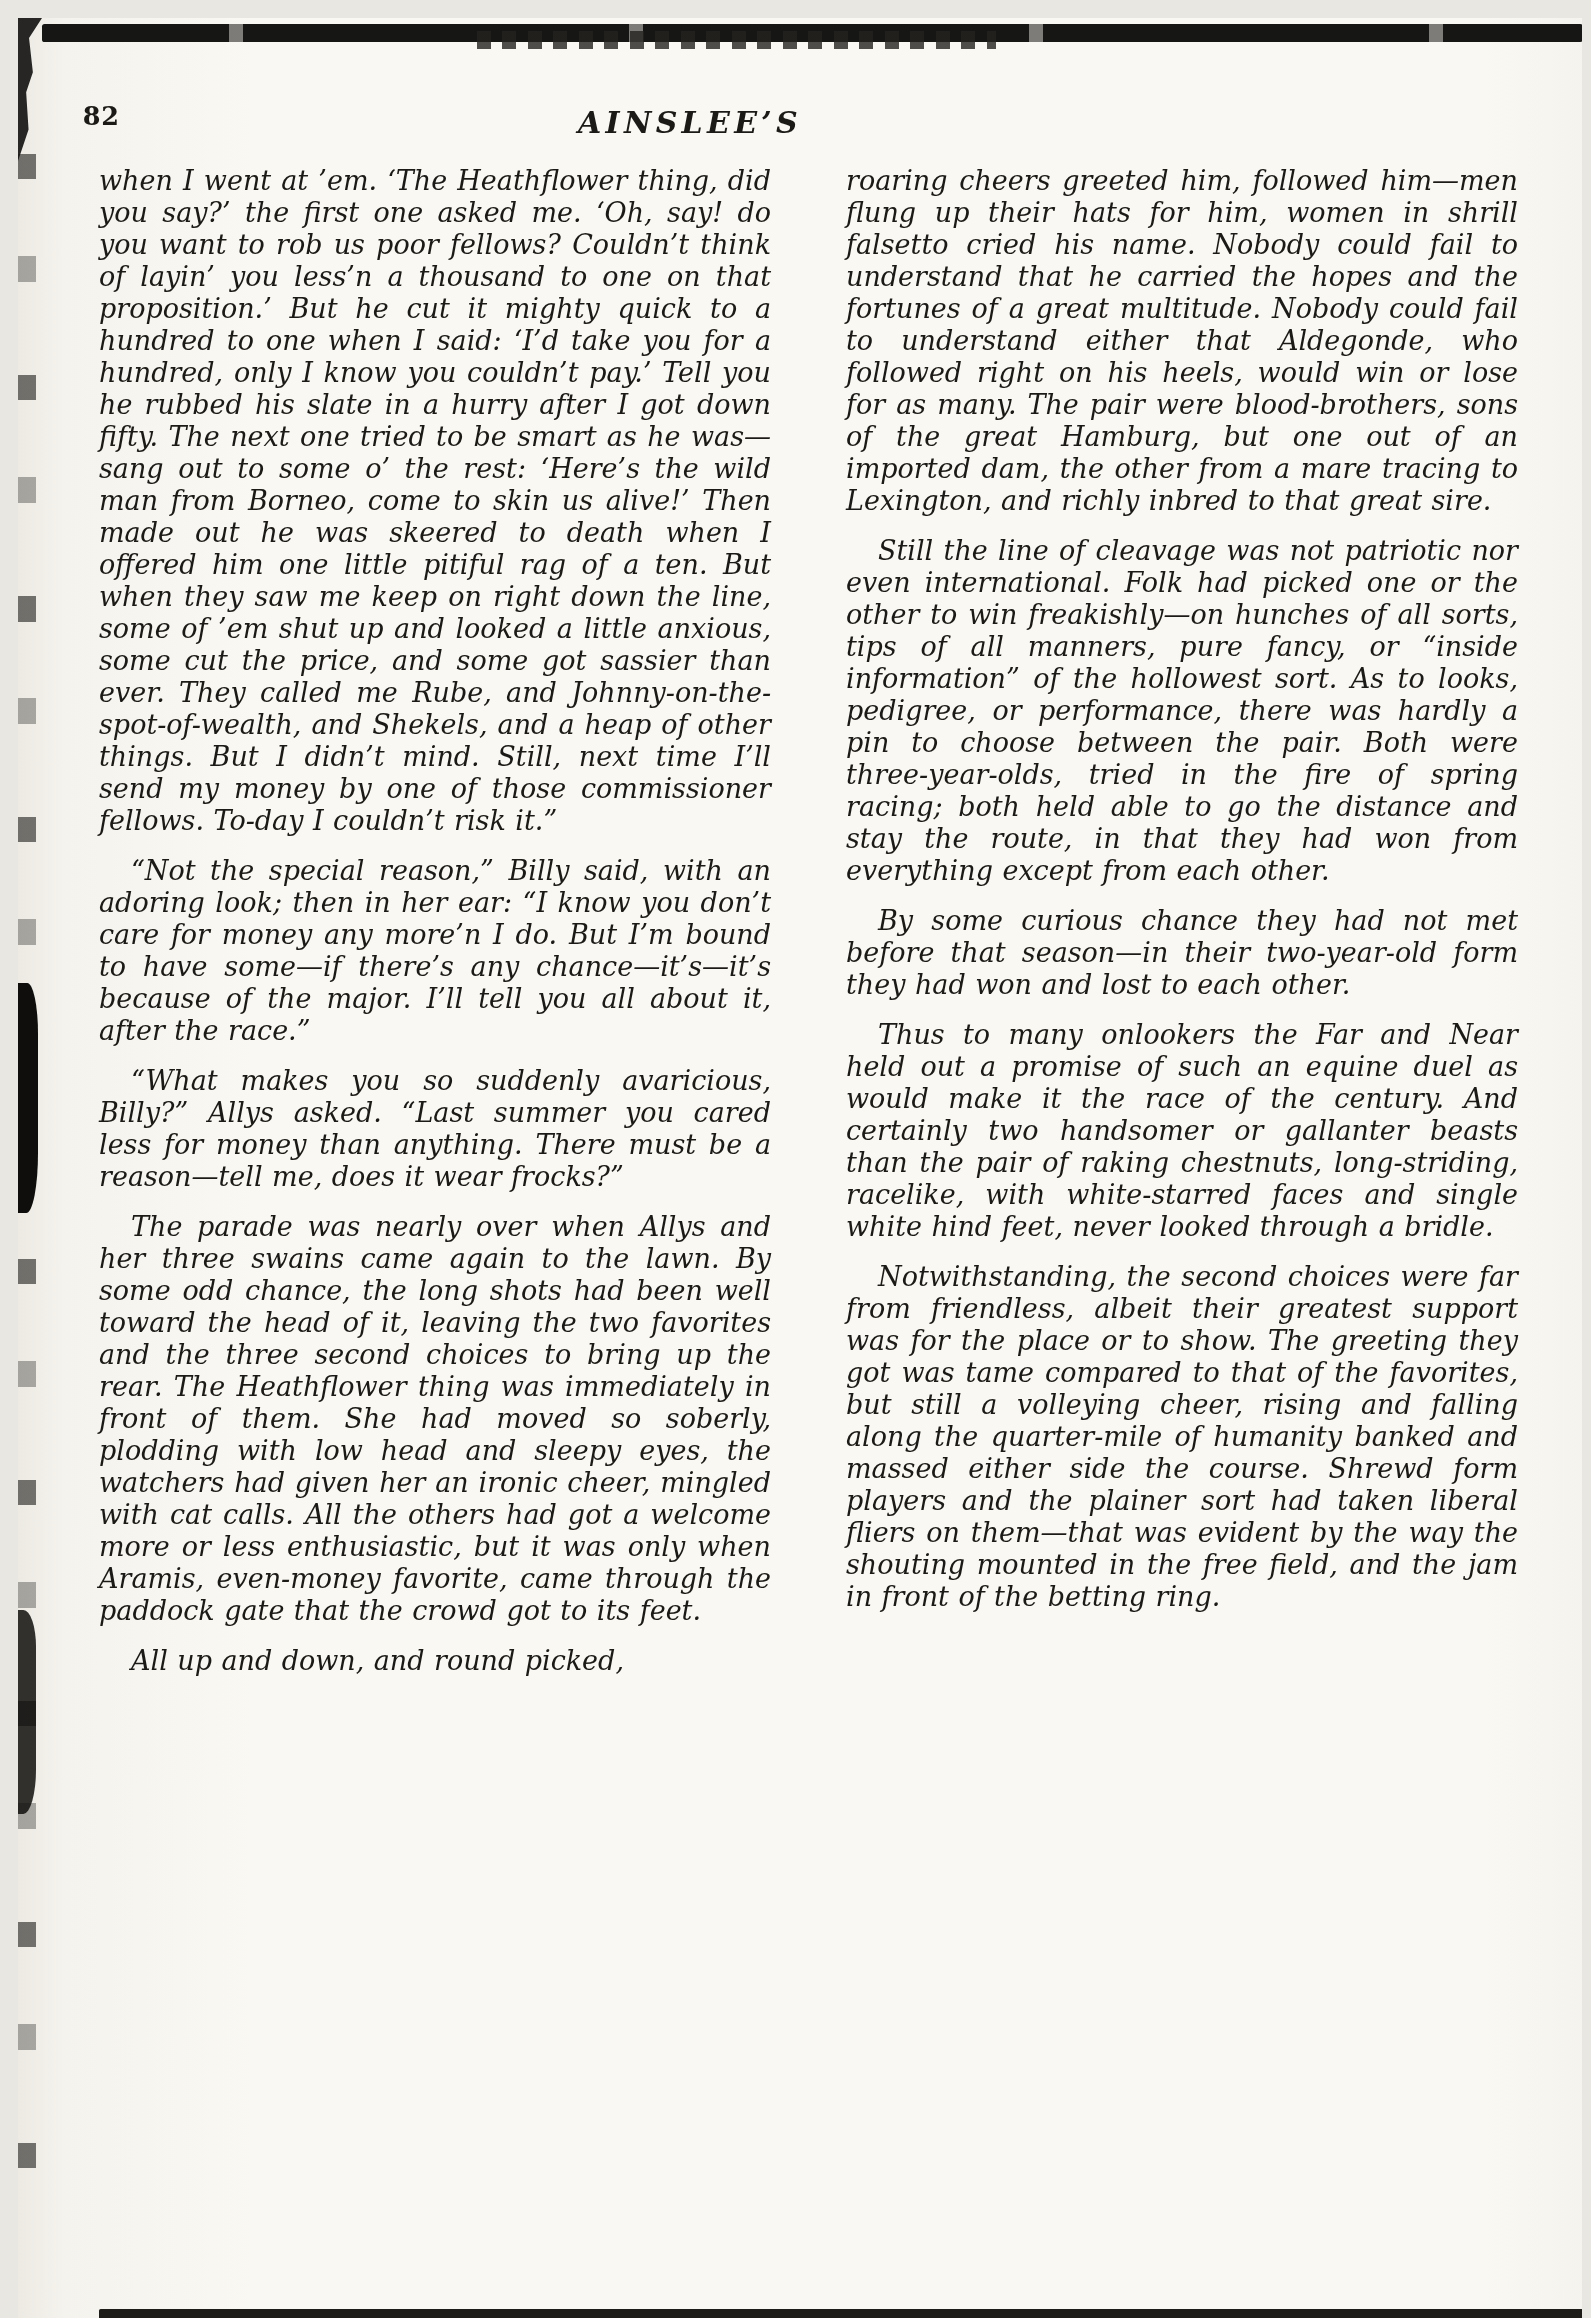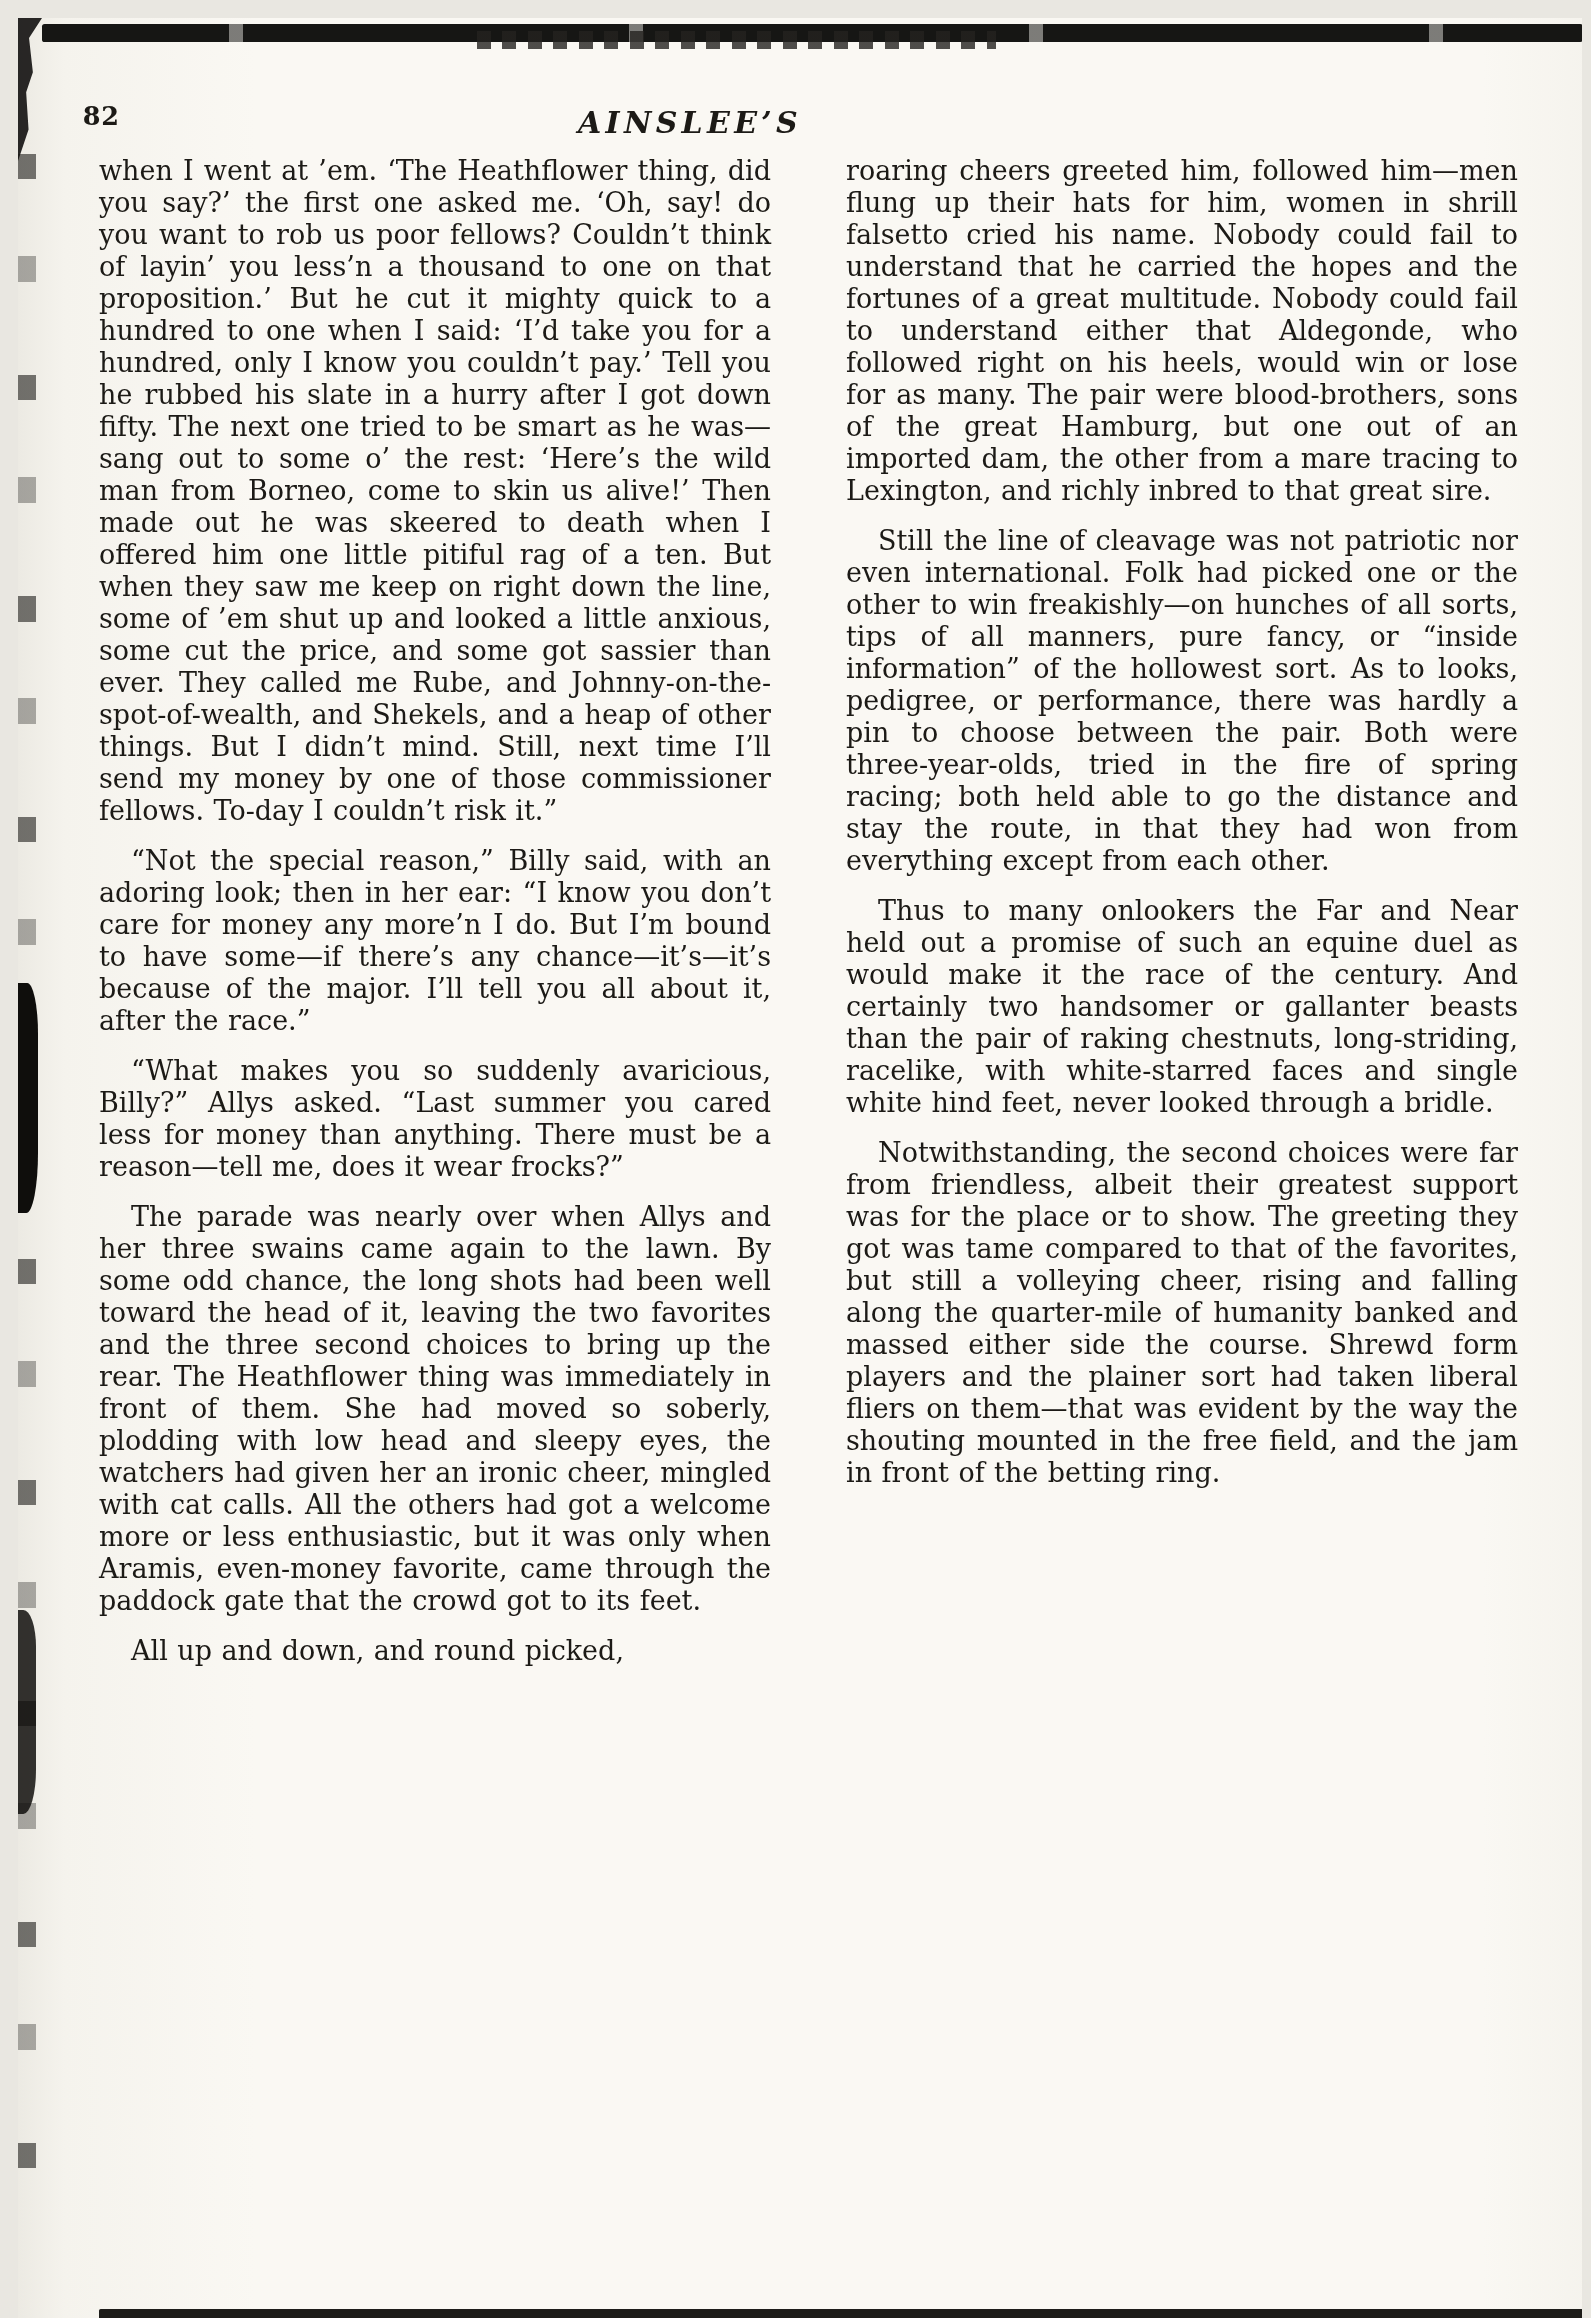--- a/index.html
+++ b/index.html
@@ -75,22 +75,22 @@
     font-size: 25.5px; letter-spacing: 0.9px; font-weight: bold;
   }
   .journal-title {
     position: absolute; left: 497px; top: 7px;
     font-size: 30px; font-style: italic; font-weight: bold;
     letter-spacing: 4.3px;
   }
 
   
   .text-block {
-    position: absolute; top: 110px; left: 54px; width: 1473px;
-    display: flex; gap: 39px;
+    position: absolute; top: 120px; left: 54px; width: 1473px;
+    display: flex; gap: 39px; font-style: italic;
   }
   .column {
     width: 717px;
     font-size: 27px;
     line-height: 32px;
     text-align: justify;
     word-spacing: 0.9px;
   }
   .column p { text-indent: 32px; }
   .column p:first-child { text-indent: 0; }
@@ -119,19 +119,20 @@
     <div class="column">
         <p>when I went at ’em. ‘The Heathflower thing, did you say?’ the first one asked me. ‘Oh, say! do you want to rob us poor fellows? Couldn’t think of layin’ you less’n a thousand to one on that proposition.’ But he cut it mighty quick to a hundred to one when I said: ‘I’d take you for a hundred, only I know you couldn’t pay.’ Tell you he rubbed his slate in a hurry after I got down fifty. The next one tried to be smart as he was—sang out to some o’ the rest: ‘Here’s the wild man from Borneo, come to skin us alive!’ Then made out he was skeered to death when I offered him one little pitiful rag of a ten. But when they saw me keep on right down the line, some of ’em shut up and looked a little anxious, some cut the price, and some got sassier than ever. They called me Rube, and Johnny-on-the-spot-of-wealth, and Shekels, and a heap of other things. But I didn’t mind. Still, next time I’ll send my money by one of those commissioner fellows. To-day I couldn’t risk it.”</p>
         <p>“Not the special reason,” Billy said, with an adoring look; then in her ear: “I know you don’t care for money any more’n I do. But I’m bound to have some—if there’s any chance—it’s—it’s because of the major. I’ll tell you all about it, after the race.”</p>
         <p>“What makes you so suddenly avaricious, Billy?” Allys asked. “Last summer you cared less for money than anything. There must be a reason—tell me, does it wear frocks?”</p>
         <p>The parade was nearly over when Allys and her three swains came again to the lawn. By some odd chance, the long shots had been well toward the head of it, leaving the two favorites and the three second choices to bring up the rear. The Heathflower thing was immediately in front of them. She had moved so soberly, plodding with low head and sleepy eyes, the watchers had given her an ironic cheer, mingled with cat calls. All the others had got a welcome more or less enthusiastic, but it was only when Aramis, even-money favorite, came through the paddock gate that the crowd got to its feet.</p>
         <p>All up and down, and round picked,</p>
       </div>
     <div class="column">
         <p>roaring cheers greeted him, followed him—men flung up their hats for him, women in shrill falsetto cried his name. Nobody could fail to understand that he carried the hopes and the fortunes of a great multitude. Nobody could fail to understand either that Aldegonde, who followed right on his heels, would win or lose for as many. The pair were blood-brothers, sons of the great Hamburg, but one out of an imported dam, the other from a mare tracing to Lexington, and richly inbred to that great sire.</p>
         <p>Still the line of cleavage was not patriotic nor even international. Folk had picked one or the other to win freakishly—on hunches of all sorts, tips of all manners, pure fancy, or “inside information” of the hollowest sort. As to looks, pedigree, or performance, there was hardly a pin to choose between the pair. Both were three-year-olds, tried in the fire of spring racing; both held able to go the distance and stay the route, in that they had won from everything except from each other.</p>
+        <p>By some curious chance they had not met before that season—in their two-year-old form they had won and lost to each other.</p>
         <p>Thus to many onlookers the Far and Near held out a promise of such an equine duel as would make it the race of the century. And certainly two handsomer or gallanter beasts than the pair of raking chestnuts, long-striding, racelike, with white-starred faces and single white hind feet, never looked through a bridle.</p>
         <p>Notwithstanding, the second choices were far from friendless, albeit their greatest support was for the place or to show. The greeting they got was tame compared to that of the favorites, but still a volleying cheer, rising and falling along the quarter-mile of humanity banked and massed either side the course. Shrewd form players and the plainer sort had taken liberal fliers on them—that was evident by the way the shouting mounted in the free field, and the jam in front of the betting ring.</p>
       </div>
   </main>
 
 </div>
 
 
 </body></html>

